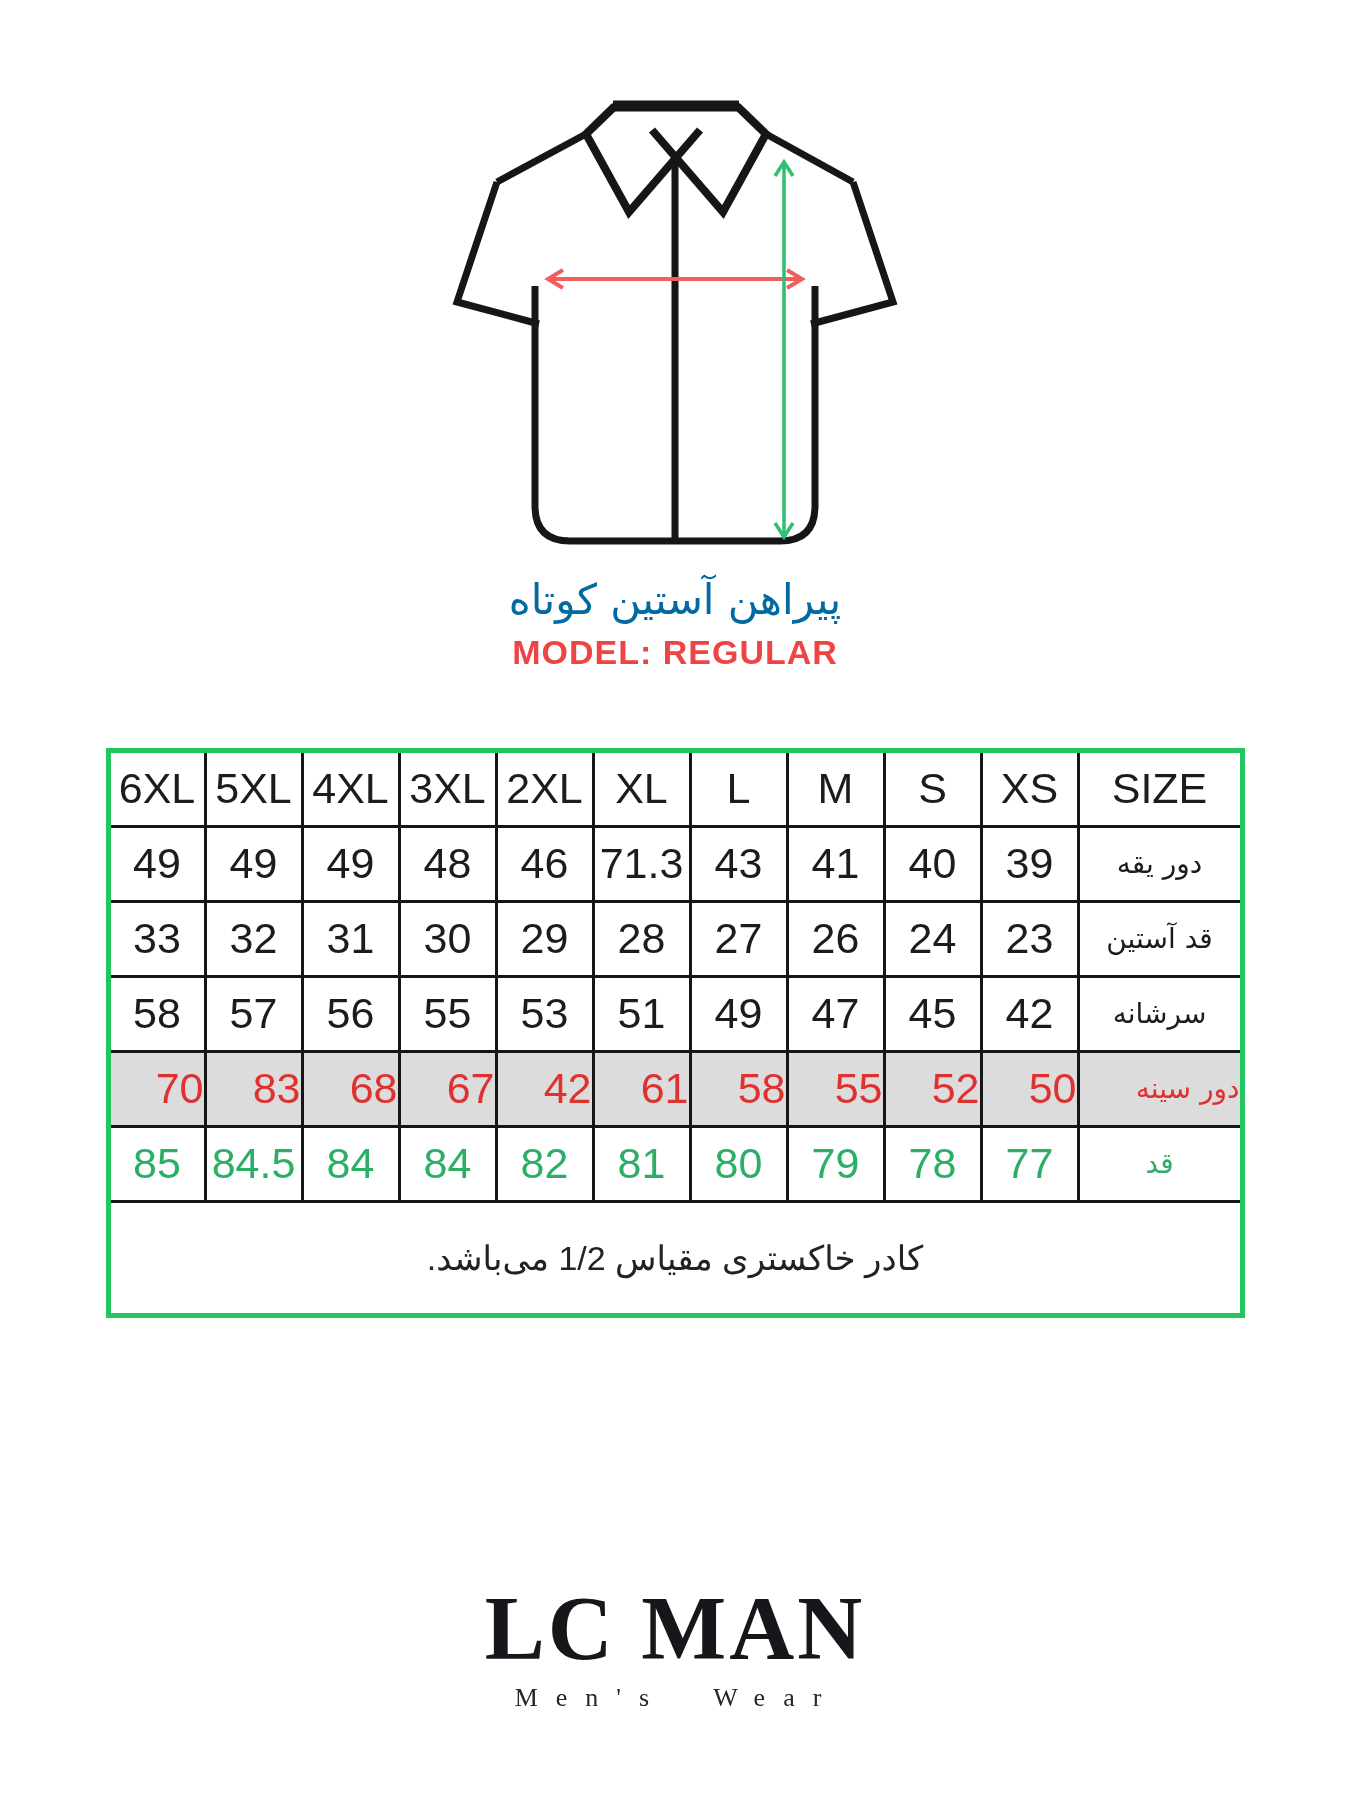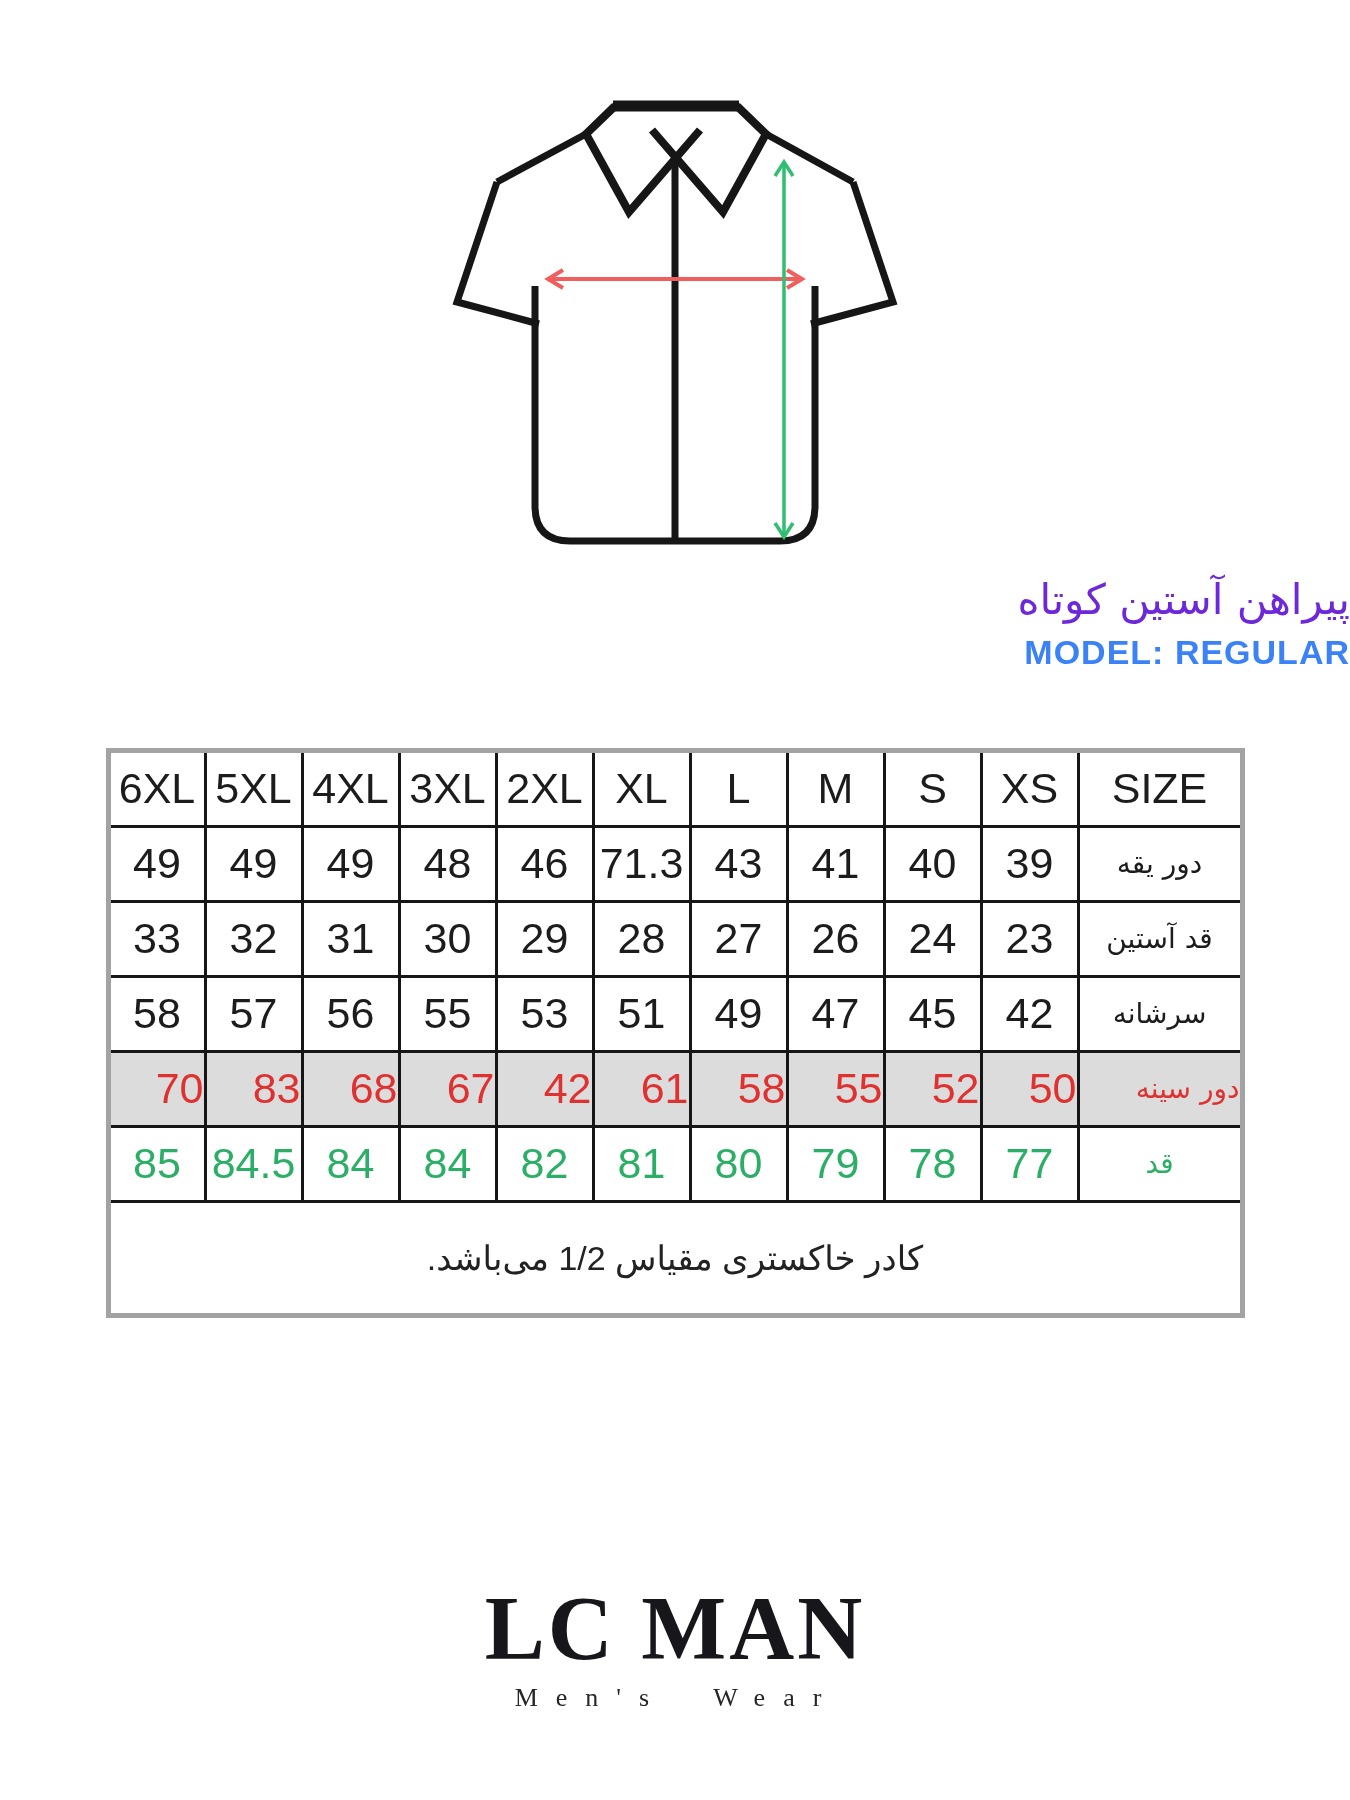--- a/index.html
+++ b/index.html
@@ -8,35 +8,35 @@
     font-family:"Liberation Sans","DejaVu Sans",sans-serif;
     color:#1c1c1c;overflow:hidden;
   }
   .page{width:1350px;height:1800px;position:relative;}
 
   
   .figure{padding-top:94px;text-align:center;}
   .figure svg{display:inline-block;vertical-align:top;}
 
   .caption-fa{
-    margin-top:10px;direction:rtl;
-    font-size:42px;line-height:1.25;color:#6d28d9;
+    margin-top:10px;text-align:center;direction:rtl;
+    font-size:42px;line-height:1.25;color:#0369a1;
     font-family:"DejaVu Sans","Liberation Sans",sans-serif;
   }
   .caption-model{
-    margin-top:6px;text-align:right;
+    margin-top:6px;text-align:center;
     font-size:34px;line-height:1.15;font-weight:bold;
-    letter-spacing:1px;color:#3b82f6;
+    letter-spacing:1px;color:#ef4444;
   }
 
   
   table.size-table{
     border-collapse:collapse;table-layout:fixed;
     width:1134px;margin:76px auto 0;
-    border:5px solid #a3a3a3;
+    border:5px solid #22c55e;
   }
   .size-table th,.size-table td{
     border:3px solid #161616;
     text-align:center;vertical-align:middle;
     font-weight:400;padding:0;
     height:72px;font-size:43px;
     overflow:hidden;
   }
   .size-table col.size-col{width:164px;}
   .size-table col.val-col{width:97px;}

